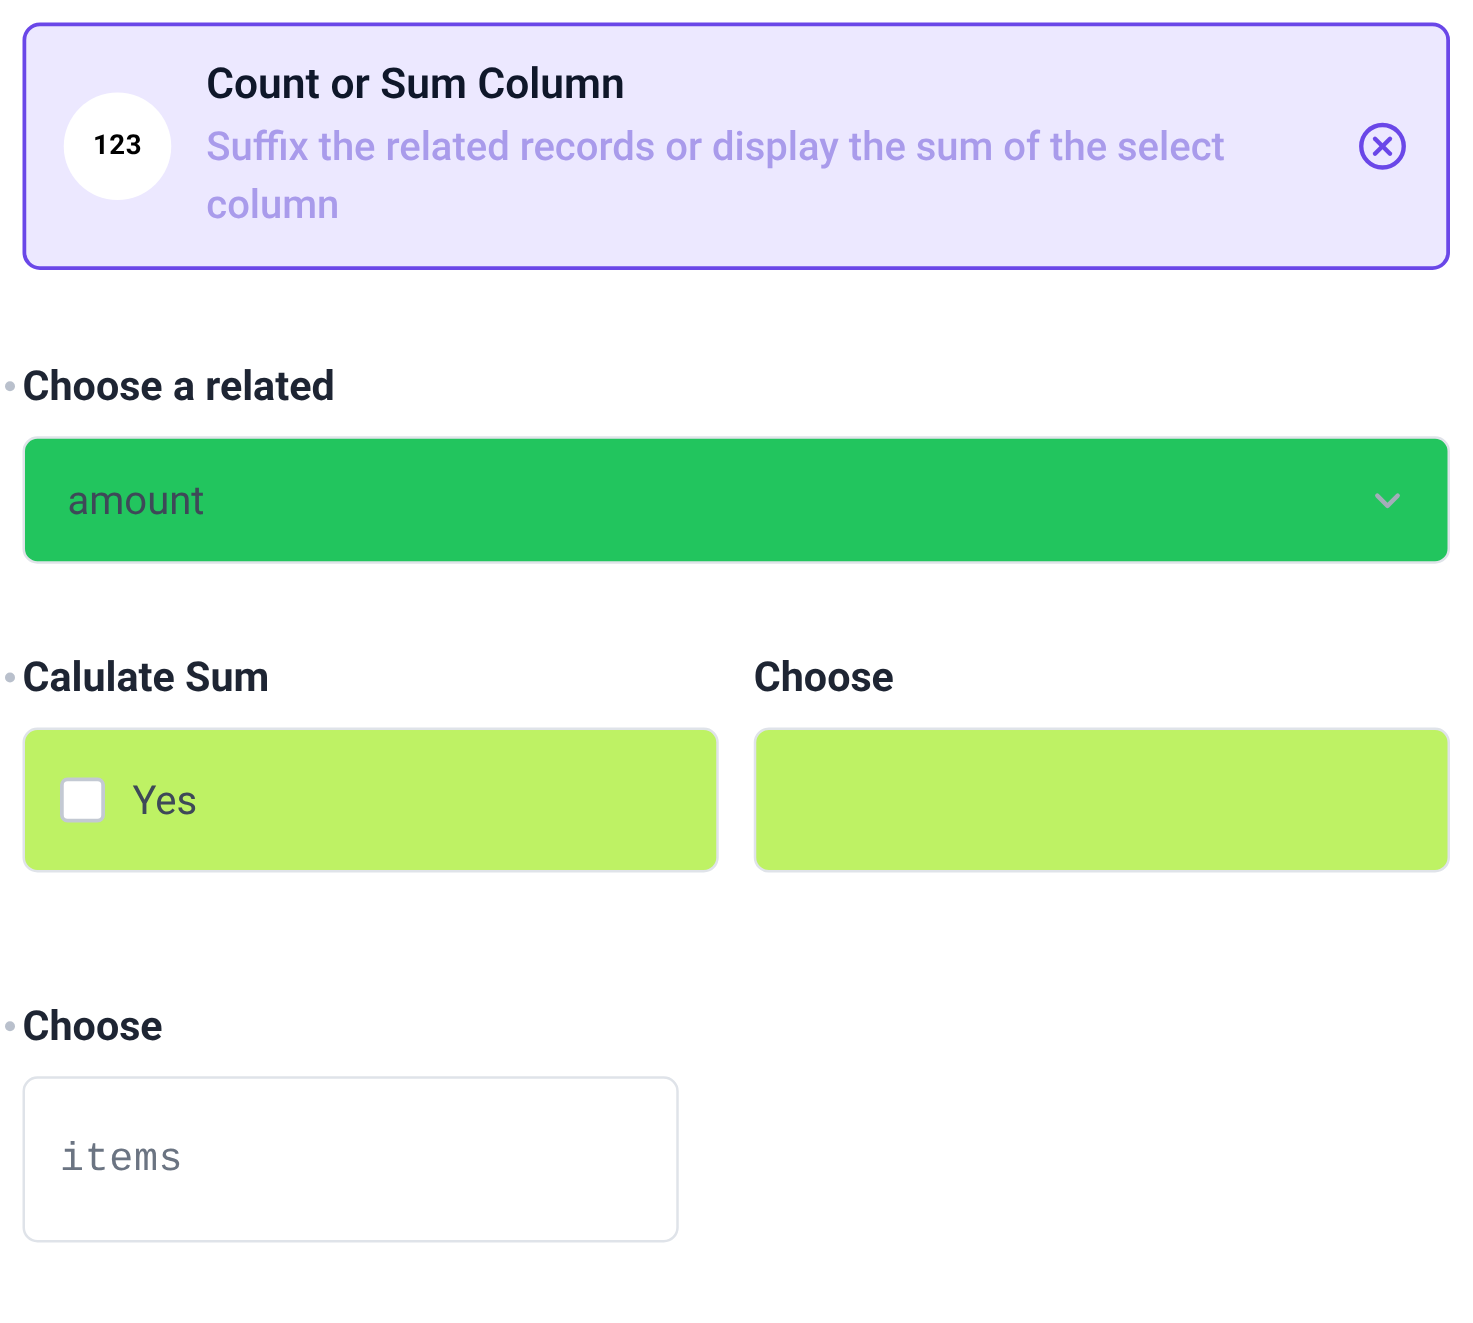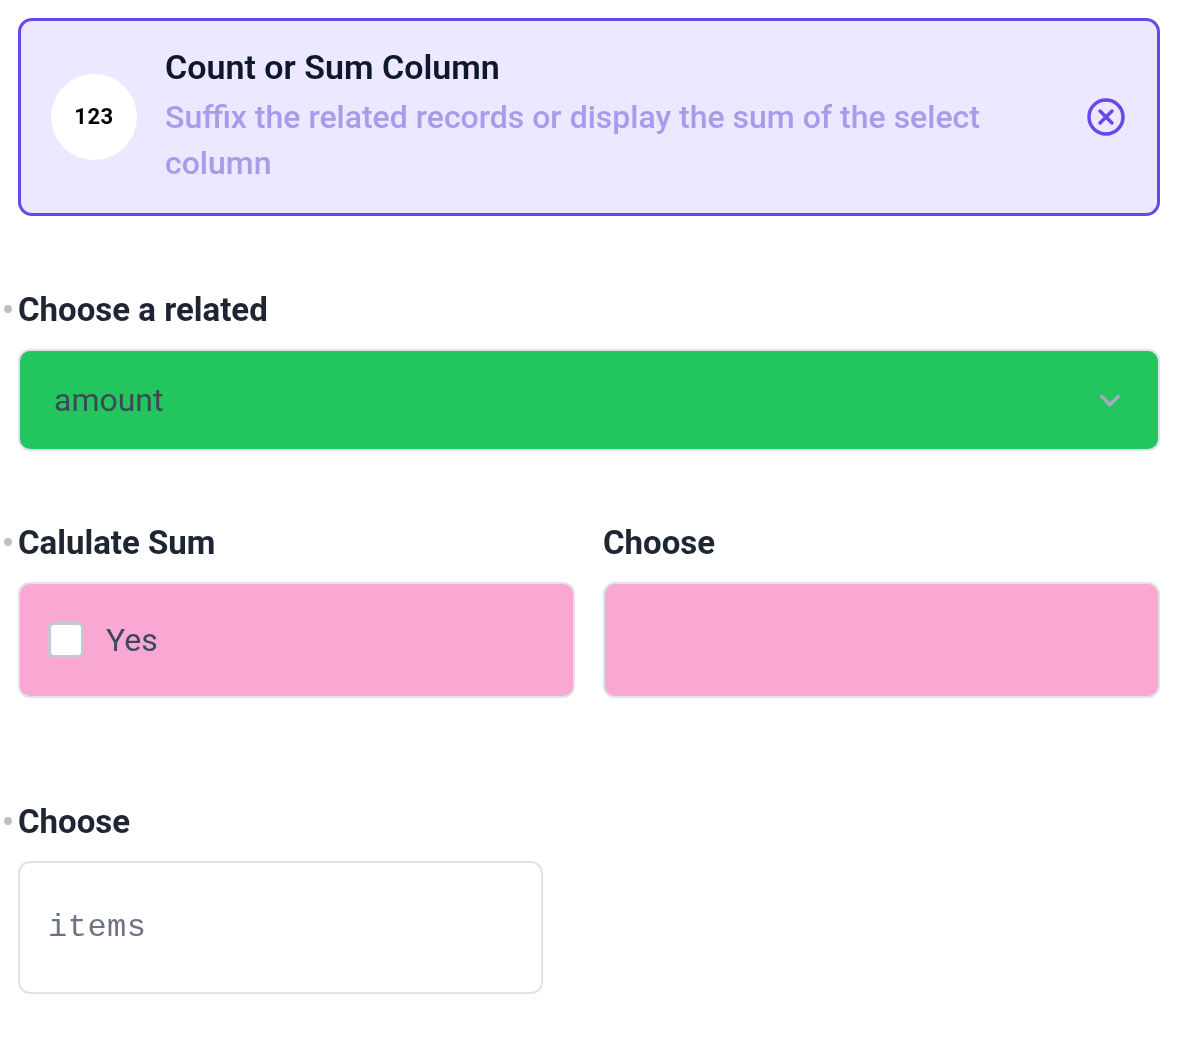--- a/index.html
+++ b/index.html
@@ -120,21 +120,21 @@
     }
     .col {
       flex: 1;
       min-width: 0;
     }
     .input-box {
       width: 100%;
       border: 2px solid #dfe3e9;
       border-radius: 12px;
       padding: 15px 28px;
-      background: #f9a8d4;
+      background: #bef264;
       min-height: 116px;
       display: flex;
       align-items: center;
     }
     .input-box input[type="text"] {
       border: none;
       outline: none;
       width: 100%;
       font-size: 30px;
       color: #3e4958;

